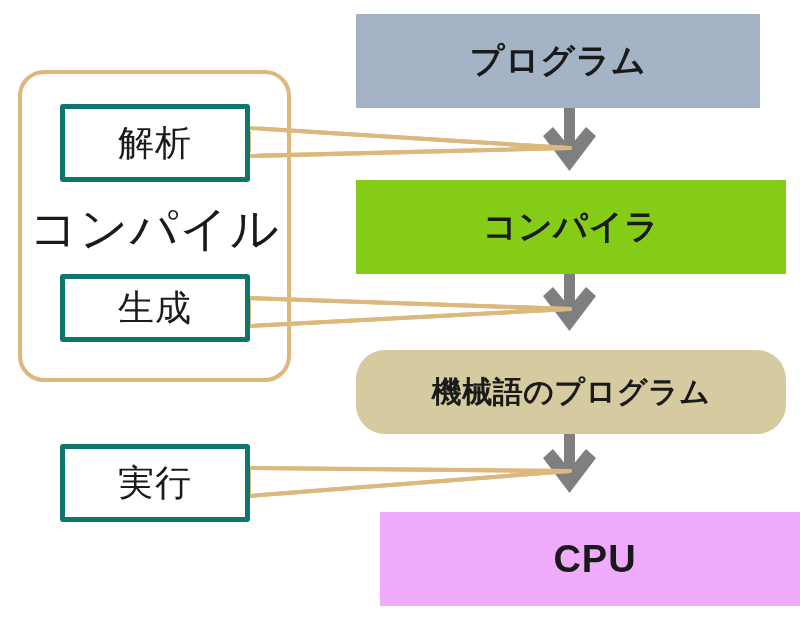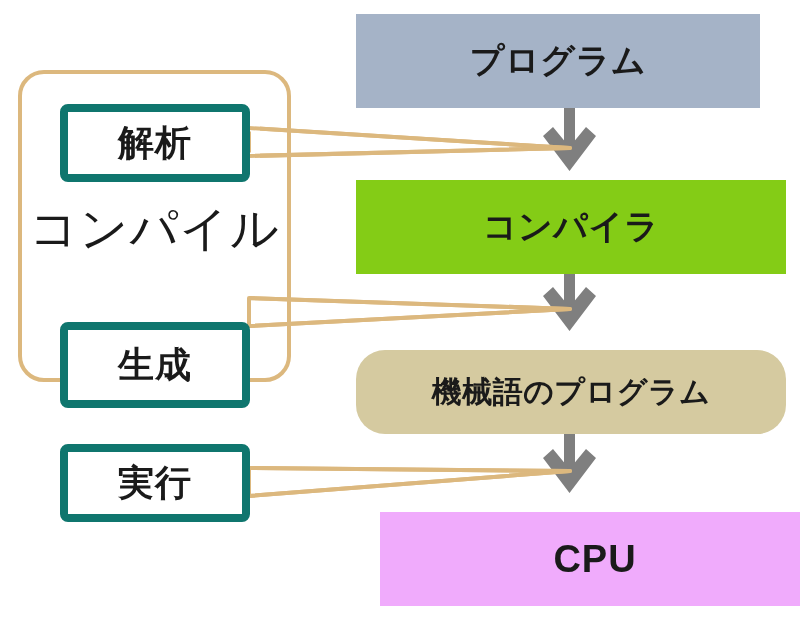--- a/index.html
+++ b/index.html
@@ -57,35 +57,35 @@
     width: 273px;
     height: 312px;
     border: 4px solid #dcb87e;
     border-radius: 26px;
     background: transparent;
     box-sizing: border-box;
   }
 
   .callout {
     position: absolute;
-    border: 8px solid #0f766e;
-    border-radius: 8px;
+    border: 5px solid #0f766e;
+    border-radius: 3px;
     background: #ffffff;
     box-sizing: border-box;
     display: flex;
     align-items: center;
     justify-content: center;
     font-size: 36px;
-    font-weight: 700;
+    font-weight: 400;
     color: #1a1a1a;
     letter-spacing: 1px;
     z-index: 3;
   }
   #callout-kaiseki { left: 60px; top: 104px; width: 190px; height: 78px; }
-  #callout-seisei  { left: 60px; top: 274px; width: 190px; height: 86px; margin-top: 48px; }
+  #callout-seisei  { left: 60px; top: 274px; width: 190px; height: 68px; }
   #callout-jikkou  { left: 60px; top: 444px; width: 190px; height: 78px; }
 
   #label-compile {
     position: absolute;
     left: 18px;
     top: 194px;
     width: 273px;
     height: 70px;
     display: flex;
     align-items: center;

